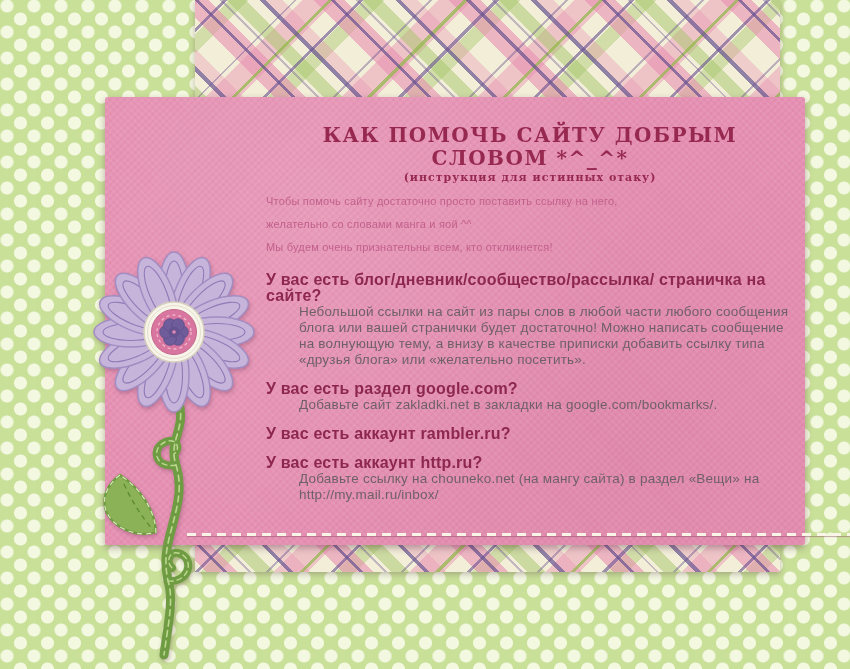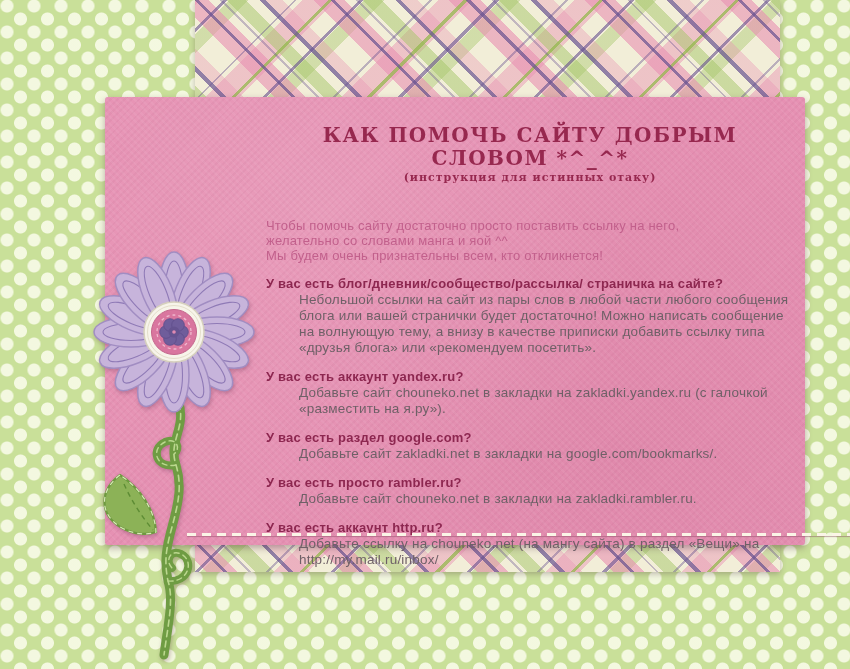--- a/index.html
+++ b/index.html
@@ -63,27 +63,27 @@
     font-family:"DejaVu Serif", serif;
     font-weight:bold; font-size:20px; letter-spacing:1.5px;
     color:#97284f; text-align:center; line-height:23px;
   }
   .subtitle{
     font-family:"DejaVu Serif", serif;
     font-weight:bold; font-size:11px; letter-spacing:1px;
     color:#97284f; text-align:center; line-height:16px;
   }
   .intro{
-    margin-top:32px;
-    font-size:13px; line-height:15px; letter-spacing:0.2px;
+    margin-top:4px;
+    font-size:11px; line-height:23px; letter-spacing:0.2px;
     color:#c2608c; white-space:pre-line;
   }
   .section{ margin-top:13px; }
   .section-heading{
-    font-size:13px; font-weight:bold; letter-spacing:0.2px;
+    font-size:16px; font-weight:bold; letter-spacing:0.2px;
     color:#8d2750; line-height:16px;
   }
   .section-body{
     padding-left:33px; font-size:13.5px; line-height:16px;
     letter-spacing:0.2px; color:#6f6067;
   }
 
   
   .stitch{
     position:absolute; left:187px; top:533px; width:663px; height:3px;
@@ -107,36 +107,31 @@
 <div class="card">
   <div class="card-inner">
     <div class="title">КАК ПОМОЧЬ САЙТУ ДОБРЫМ СЛОВОМ *^_^*</div>
     <div class="subtitle">(инструкция для истинных отаку)</div>
     <div class="intro">Чтобы помочь сайту достаточно просто поставить ссылку на него,
 желательно со словами манга и яой ^^
 Мы будем очень признательны всем, кто откликнется!</div>
 
     <div class="section">
       <div class="section-heading">У вас есть блог/дневник/сообщество/рассылка/ страничка на сайте?</div>
-      <div class="section-body">Небольшой ссылки на сайт из пары слов в любой части любого сообщения блога или вашей странички будет достаточно! Можно написать сообщение на волнующую тему, а внизу в качестве приписки добавить ссылку типа «друзья блога» или «рекомендуем посетить».</div>
+      <div class="section-body">Небольшой ссылки на сайт из пары слов в любой части любого сообщения блога или вашей странички будет достаточно! Можно написать сообщение на волнующую тему, а внизу в качестве приписки добавить ссылку типа «друзья блога» или «желательно посетить».</div>
     </div>
 
-    <div class="section">
-      <div class="section-heading">У вас есть аккаунт yandex.ru?</div>
-      <div class="section-body">Добавьте сайт chouneko.net в закладки на zakladki.yandex.ru (с галочкой «разместить на я.ру»).</div>
-    </div>
 
     <div class="section">
       <div class="section-heading">У вас есть раздел google.com?</div>
       <div class="section-body">Добавьте сайт zakladki.net в закладки на google.com/bookmarks/.</div>
     </div>
 
     <div class="section">
-      <div class="section-heading">У вас есть просто rambler.ru?</div>
-      <div class="section-body">Добавьте сайт chouneko.net в закладки на zakladki.rambler.ru.</div>
+      <div class="section-heading">У вас есть аккаунт rambler.ru?</div>
     </div>
 
     <div class="section">
       <div class="section-heading">У вас есть аккаунт http.ru?</div>
       <div class="section-body">Добавьте ссылку на chouneko.net (на мангу сайта) в раздел «Вещи»  на http://my.mail.ru/inbox/</div>
     </div>
   </div>
 </div>
 
 <div class="stitch"></div>

